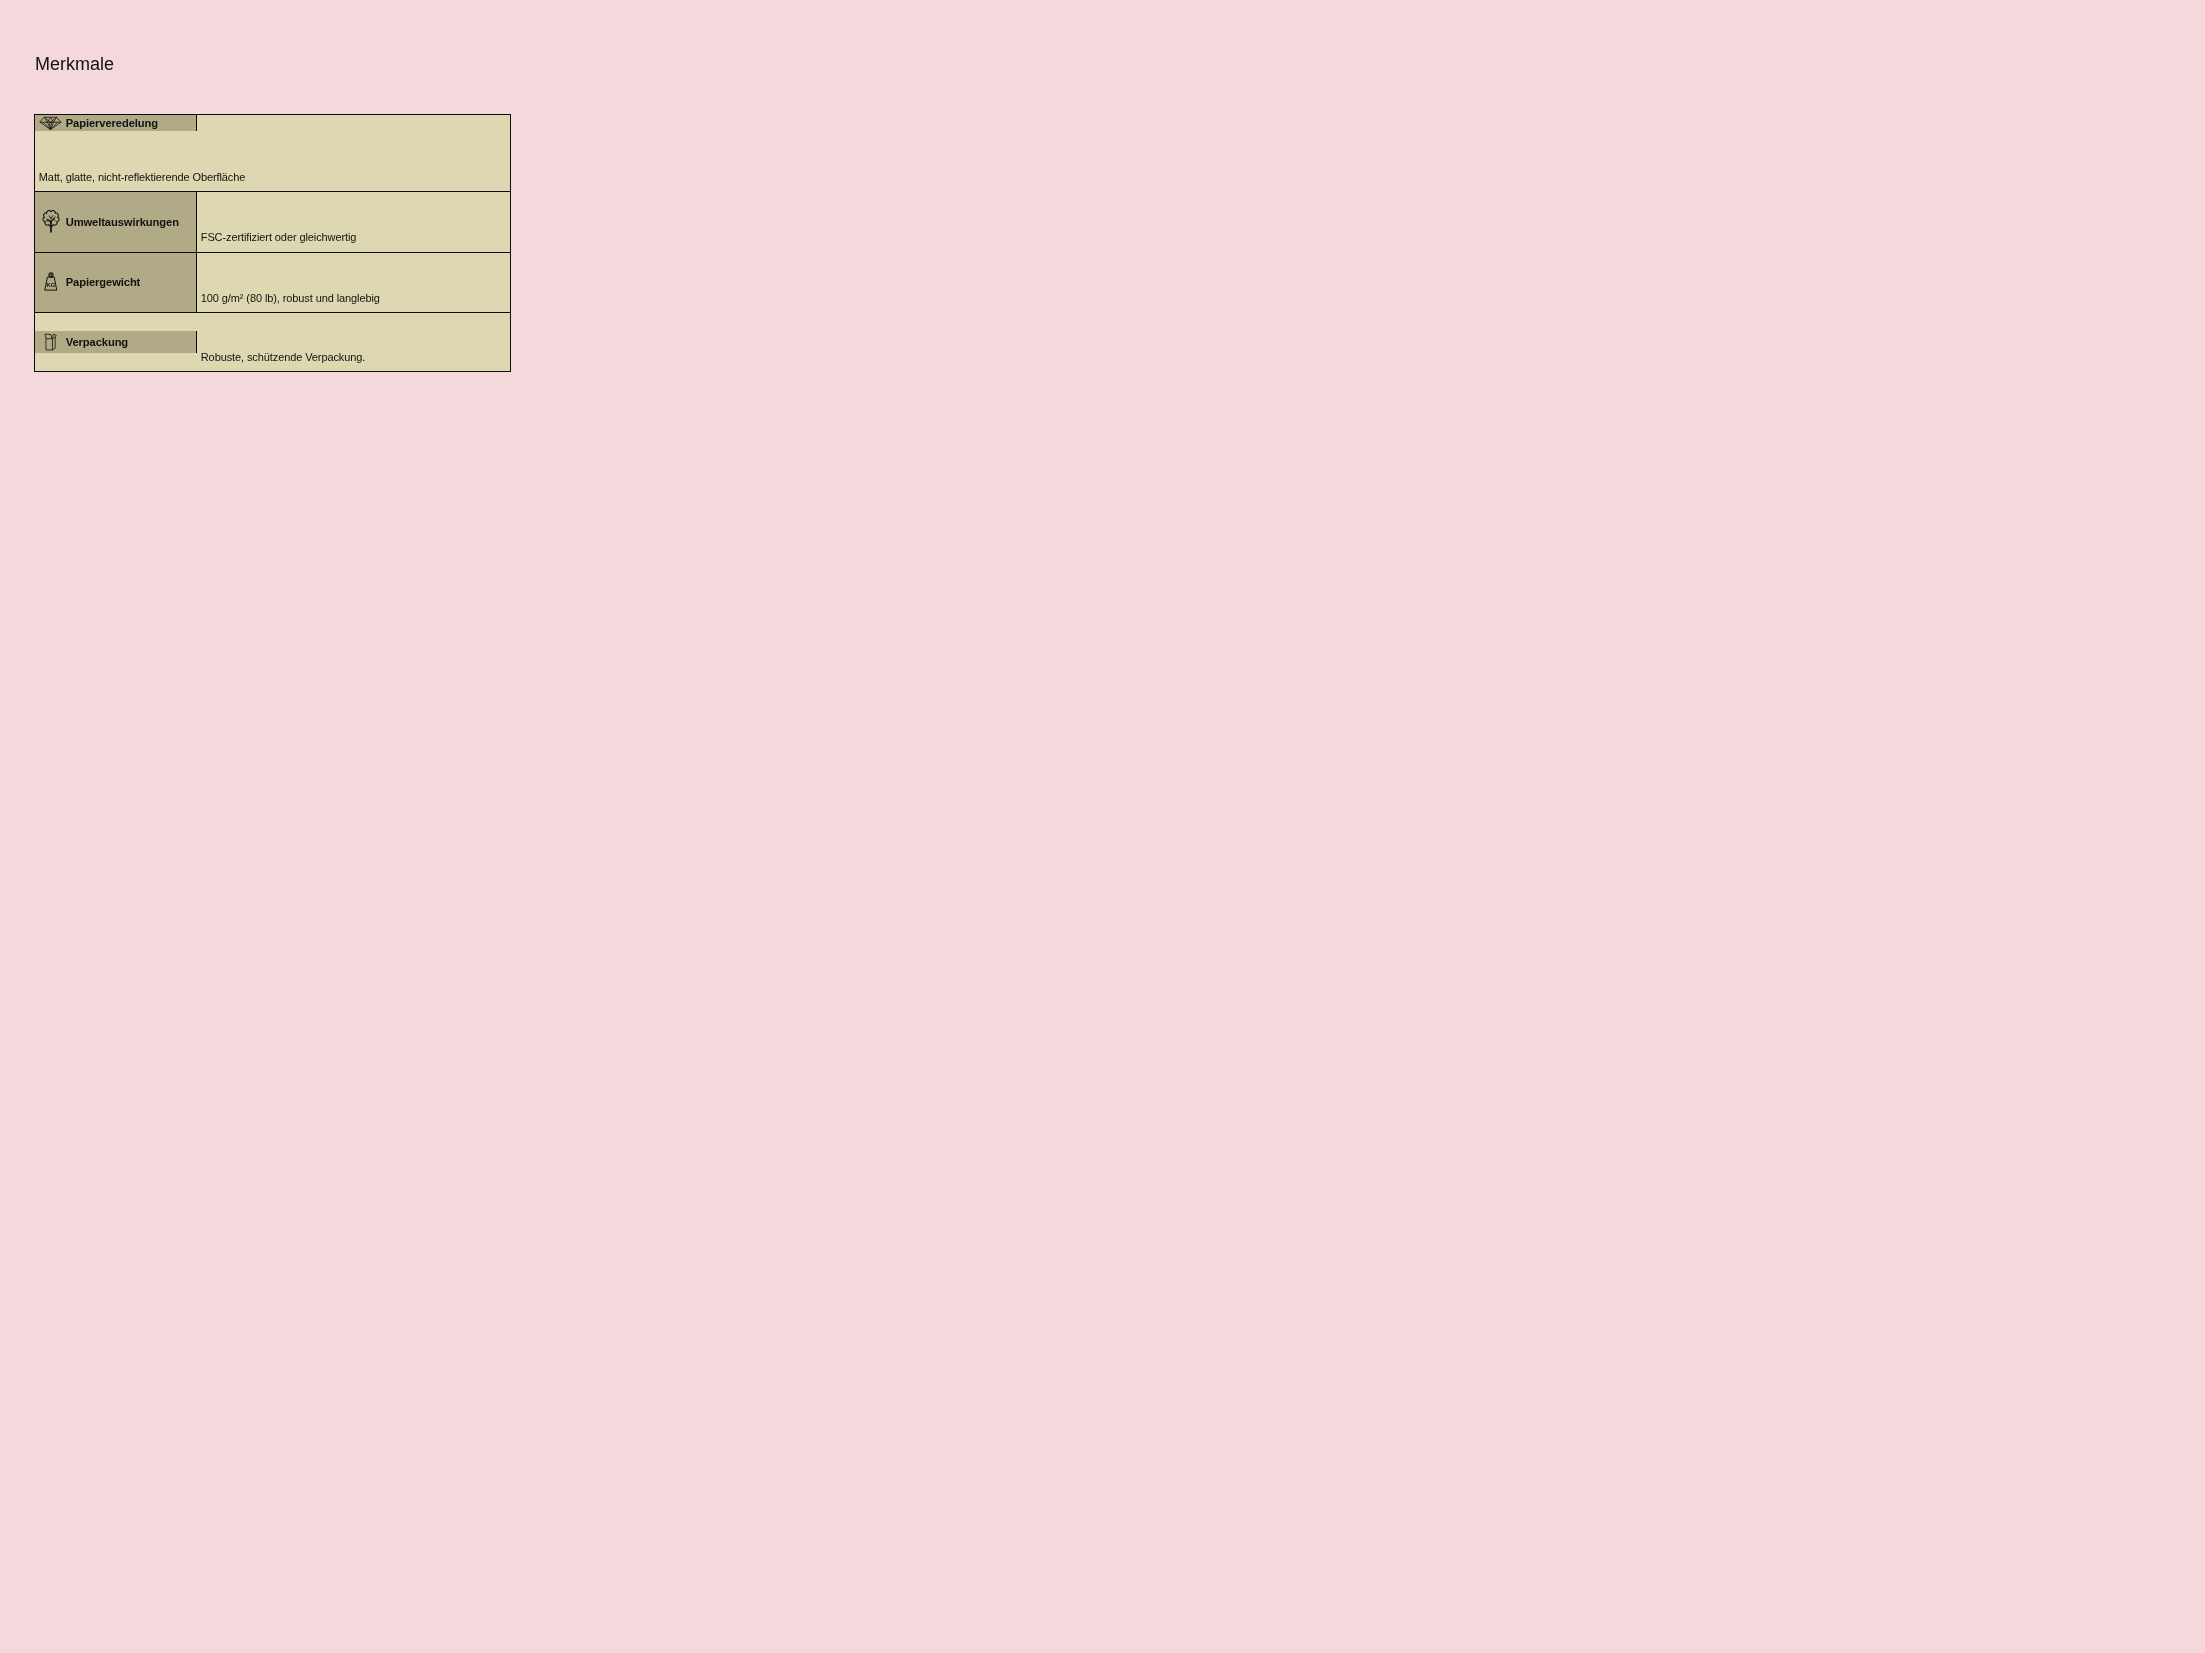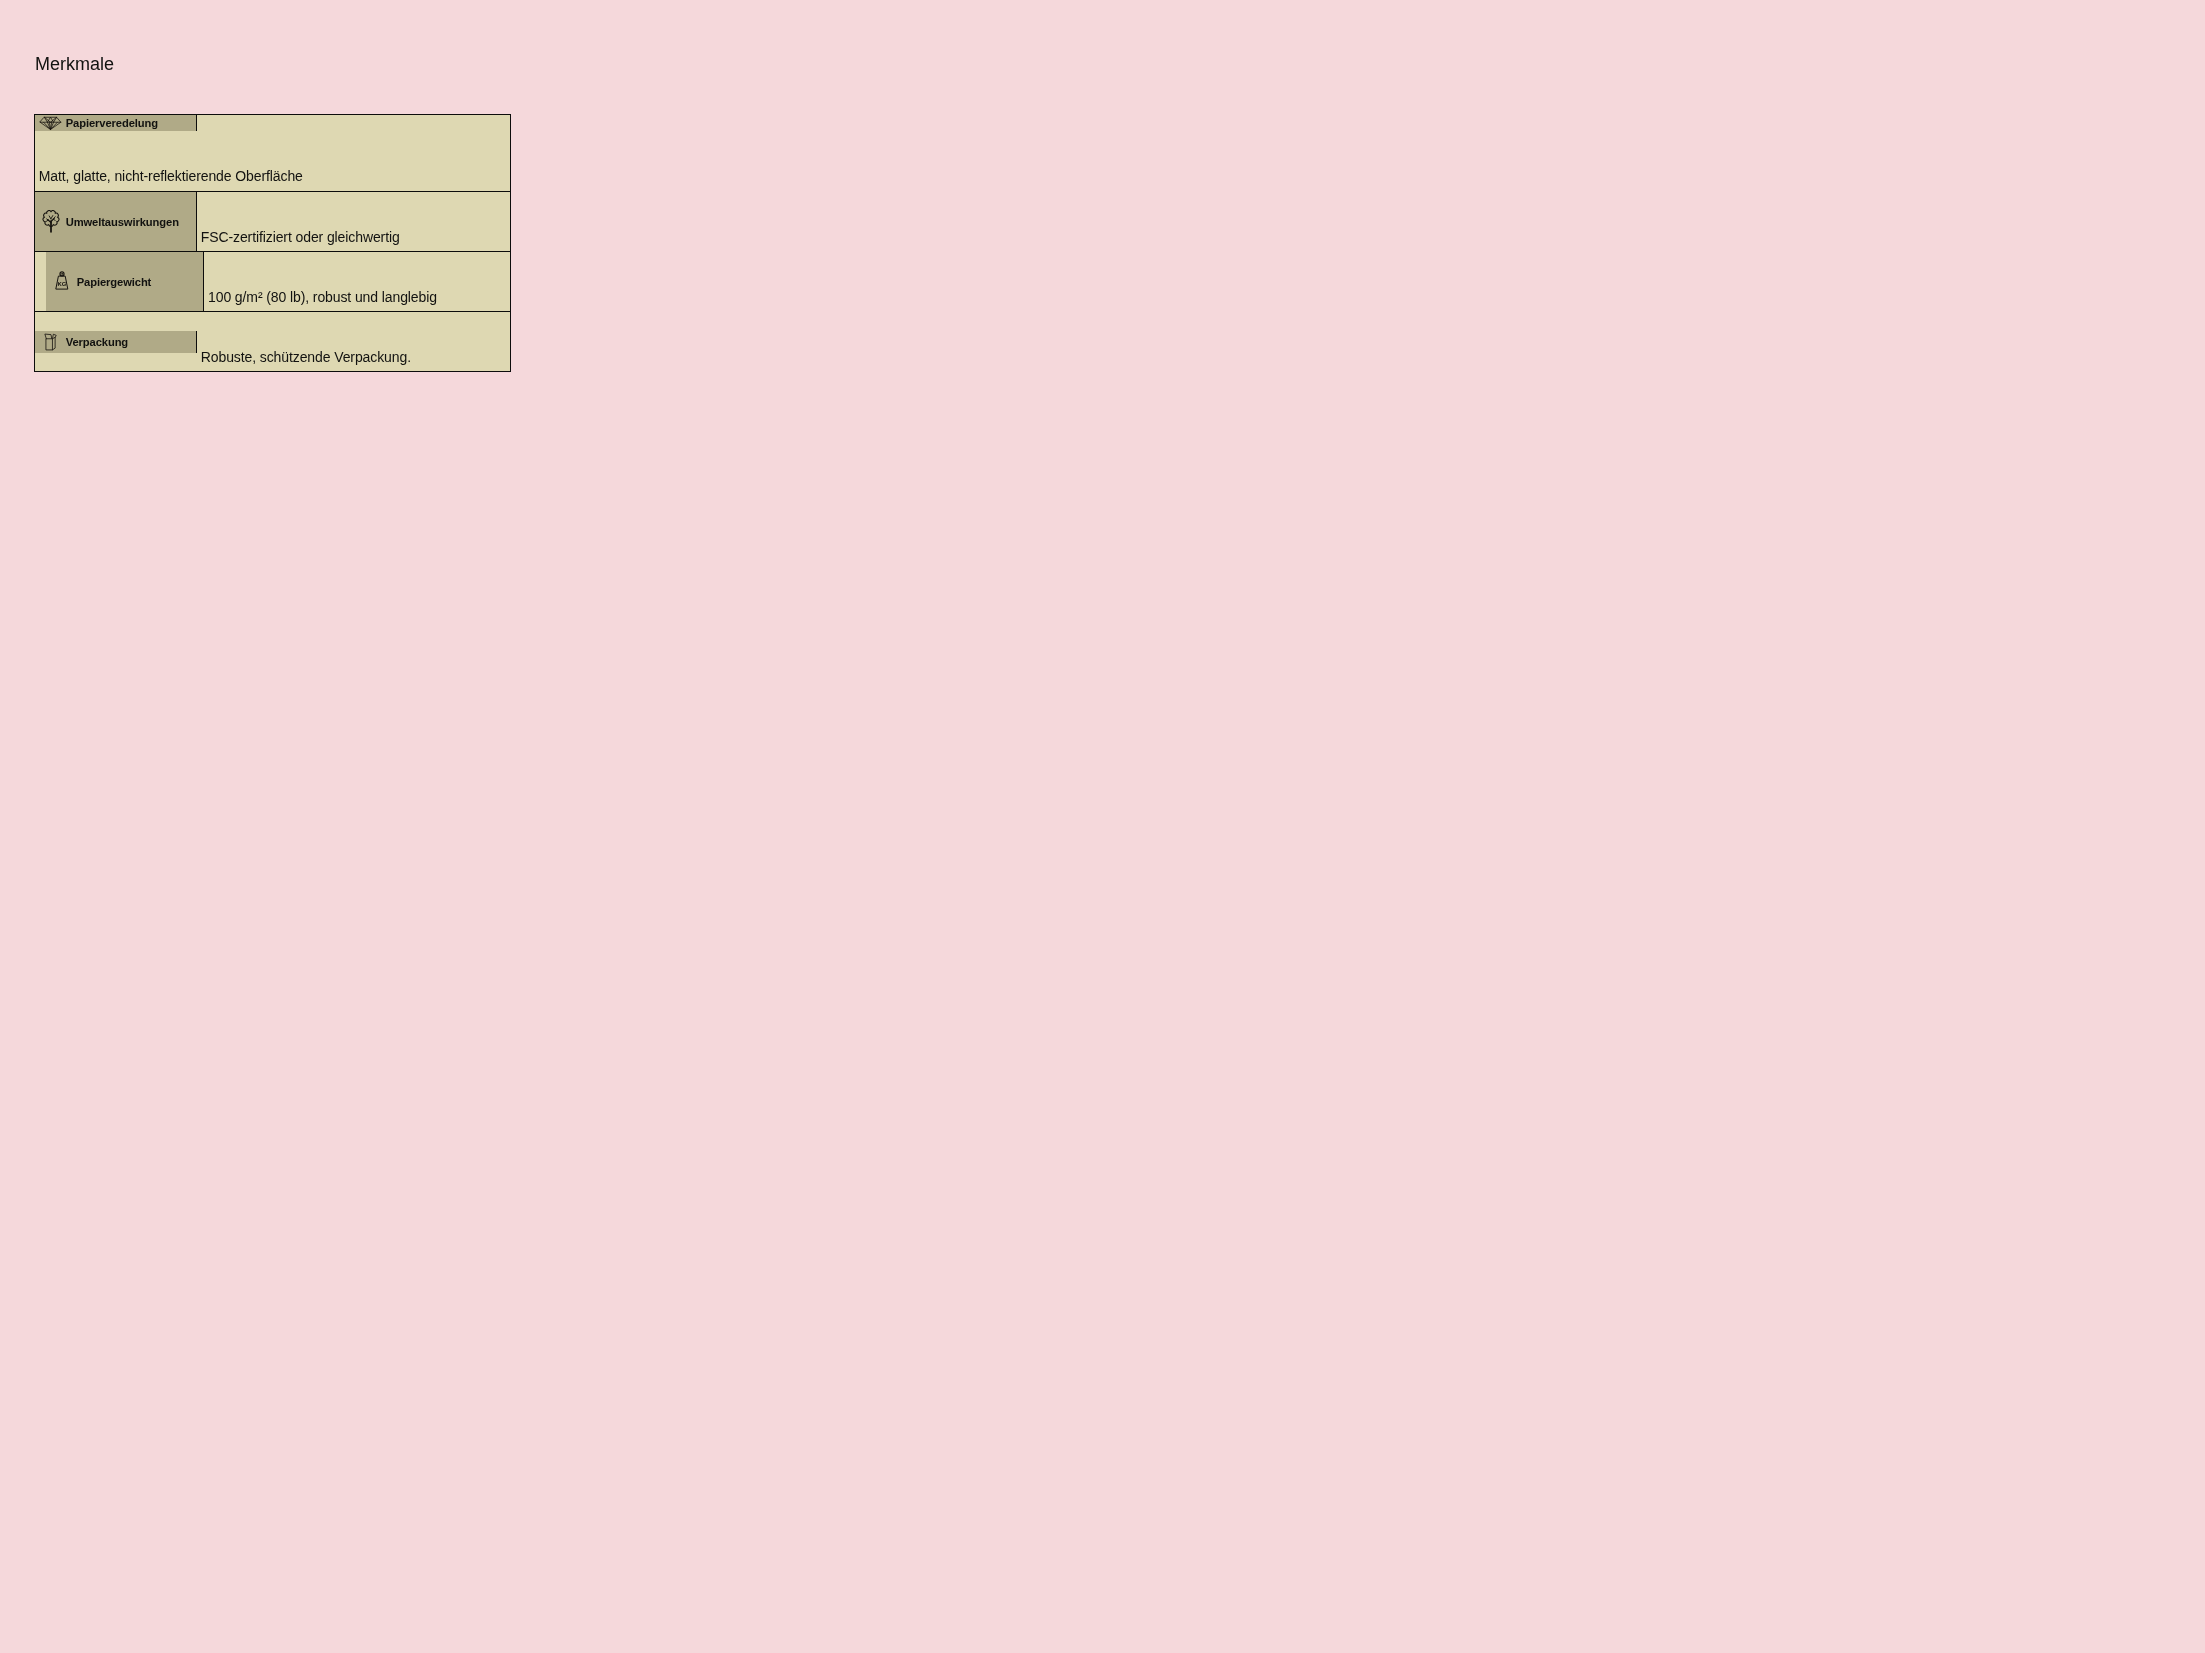--- a/index.html
+++ b/index.html
@@ -26,41 +26,41 @@
   .features-table{
     position:absolute;left:34px;top:114px;width:477px;height:258px;
     display:flex;flex-direction:column;
     border:1.4px solid var(--line);
     box-sizing:border-box;
     background:var(--value_bg);
   }
   .trow{display:flex;min-height:0;}
   .trow[data-r="0"]{flex-grow:572;flex-direction:column;}
   .trow[data-r="1"]{flex-grow:549;}
-  .trow[data-r="2"]{flex-grow:528;padding-left:11px;}
+  .trow[data-r="2"]{flex-grow:528;}
   .trow[data-r="3"]{flex-grow:510;align-items:center;}
   .trow:not(:last-child){border-bottom:1.4px solid var(--line);}
   .label-cell{
     width:34.1%;box-sizing:border-box;
     background:var(--label_bg);
     border-right:1.4px solid var(--line);
     display:flex;align-items:center;
     padding-left:3.8px;padding-right:1.9px;
     gap:2.9px;
   }
   .value-cell{
     flex:1;box-sizing:border-box;
     background:var(--value_bg);
     display:flex;align-items:center;
     padding-left:3.8px;padding-right:4.8px;
   }
   .icon{flex:0 0 auto;display:flex;align-items:center;justify-content:center;width:24px;}
   .icon svg{display:block;}
   .row-label{font-weight:700;font-size:11.2px;letter-spacing:-0.1px;white-space:nowrap;}
-  .row-value{font-size:14px;letter-spacing:-0.1px;white-space:nowrap;margin-top:31px;}
+  .row-value{font-size:11px;letter-spacing:-0.1px;white-space:nowrap;margin-top:31px;}
   .ink{stroke:#17140f;fill:none;stroke-linecap:round;}
 </style>
 </head>
 <body>
 
 <div class="slide">
 
   <div class="page-title">Merkmale</div>
 
   <div class="features-table">

